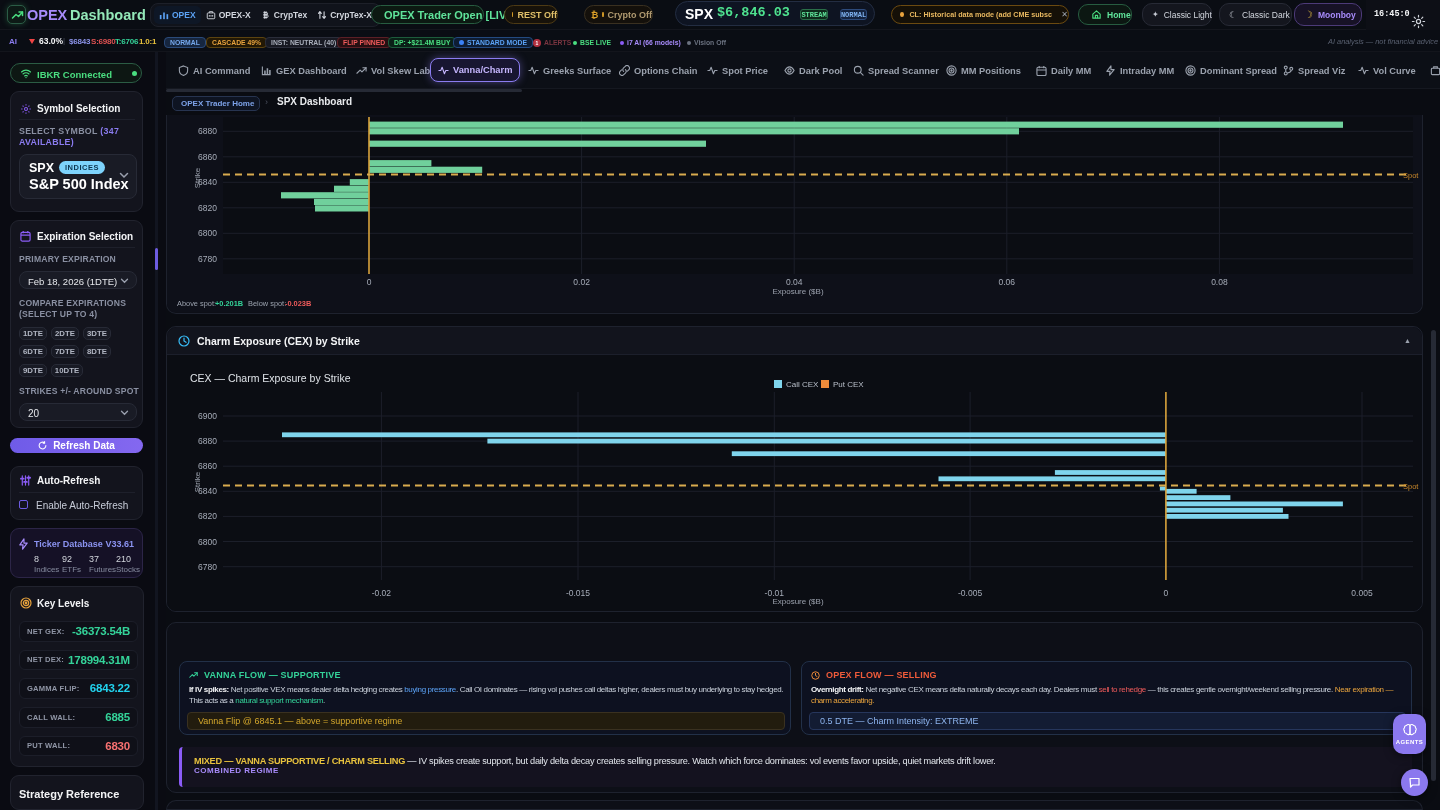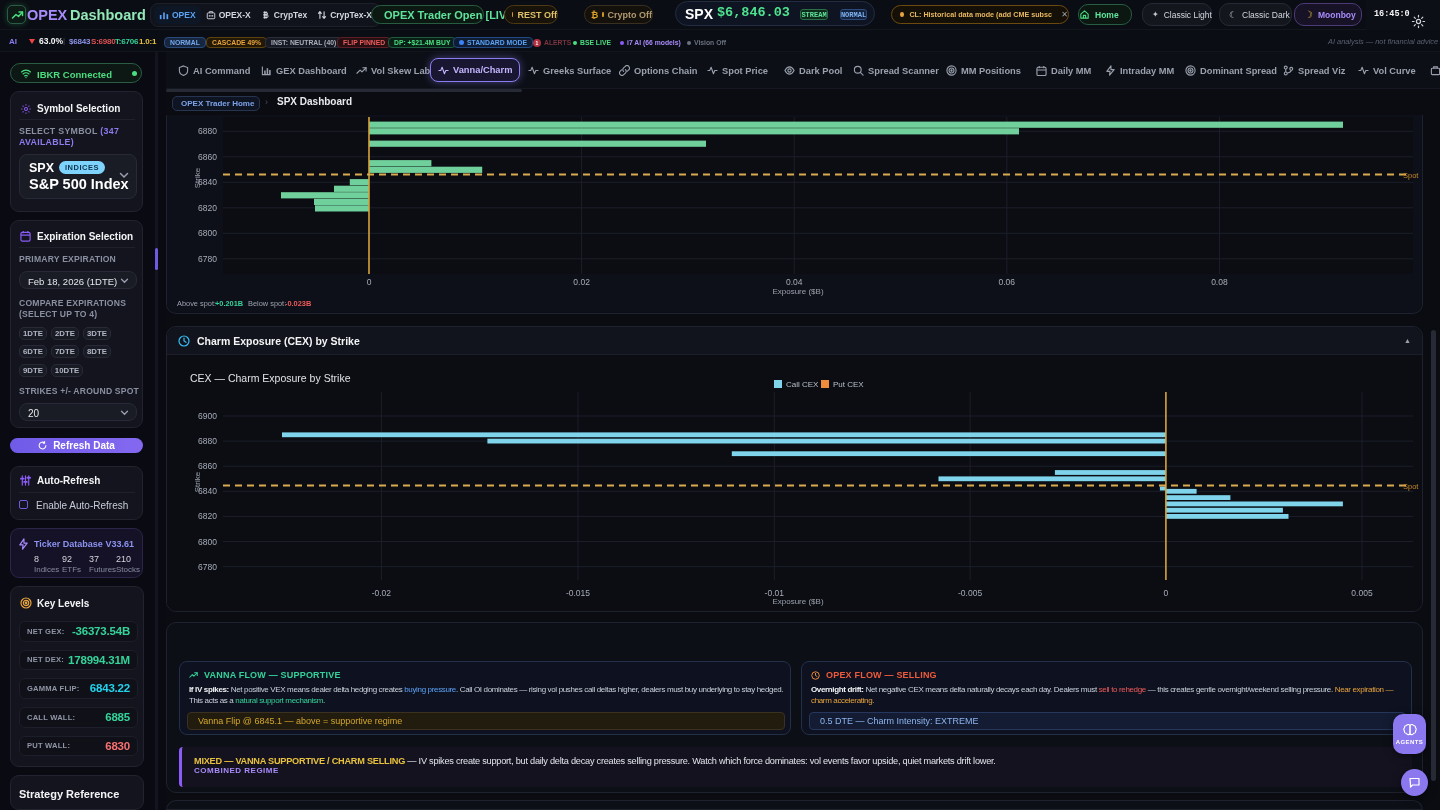--- a/index.html
+++ b/index.html
@@ -87,21 +87,21 @@
     <div class="abs" style="left:675px; top:1px; width:200px; height:25px; background:#0e1422; border:1px solid #232d42; border-radius:13px;"></div>
     <div class="abs" style="left:685px; top:6px; font-size:14px; font-weight:bold; color:#ffffff;">SPX</div>
     <div class="abs" style="left:717px; top:5px; font-family:'Liberation Mono',monospace; font-size:13.5px; font-weight:bold; color:#4ee28f;">$6,846.03</div>
     <div class="abs" style="left:800px; top:9px; width:28px; height:11px; border-radius:3px; background:#0e2b1c; border:1px solid #2a6e48; color:#5fe39a; font-size:7px; font-weight:bold; font-family:'Liberation Mono',monospace; display:flex; align-items:center; justify-content:center;">STREAM</div>
     <div class="abs" style="left:840px; top:9px; width:27px; height:11px; border-radius:3px; background:#14233f; border:1px solid #2d4a7a; color:#7fb2f0; font-size:7px; font-weight:bold; font-family:'Liberation Mono',monospace; display:flex; align-items:center; justify-content:center;">NORMAL</div>
     <div class="pill" style="left:891px; top:5px; width:178px; background:#151007; border:1px solid #6b4a10; padding-left:8px; gap:5px; white-space:nowrap;">
         <span class="dot" style="background:#e8a33d; width:5px;height:5px;"></span>
         <span style="color:#e8b860; font-size:7.2px; font-weight:bold; max-width:152px; overflow:hidden;">CL: Historical data mode (add CME subscripti...</span>
         <span style="color:#9ca3af; font-size:8px; margin-left:4px;">✕</span>
       </div>
-    <div class="pill" style="left:1078px; top:4px; width:54px; height:21px; background:#0c1712; border:1px solid #275c40; padding-left:0; gap:5px;">
+    <div class="pill" style="left:1078px; top:4px; width:54px; height:21px; background:#0c1712; border:1px solid #275c40; padding-left:12px; gap:5px;">
         <svg width="11" height="11" viewBox="0 0 12 12" fill="none" stroke="#4ade80" stroke-width="1.2" stroke-linejoin="round">
           <path d="M2 5.5 L6 2 L10 5.5 L10 10 L2 10 Z"></path>
           <path d="M4.8 10 L4.8 7 L7.2 7 L7.2 10"></path>
         </svg>
         <span style="color:#5fe39a; font-weight:bold; font-size:8.5px;">Home</span>
       </div>
     <div class="pill" style="left:1142px; top:3px; width:70px; height:23px; background:#14161e; border:1px solid #272a35; padding-left:9px; gap:5px; white-space:nowrap;">
         <span style="color:#c9cdd6; font-size:8px;">✦</span>
         <span style="color:#d2d6de; font-size:8.5px;">Classic Light</span>
       </div>

